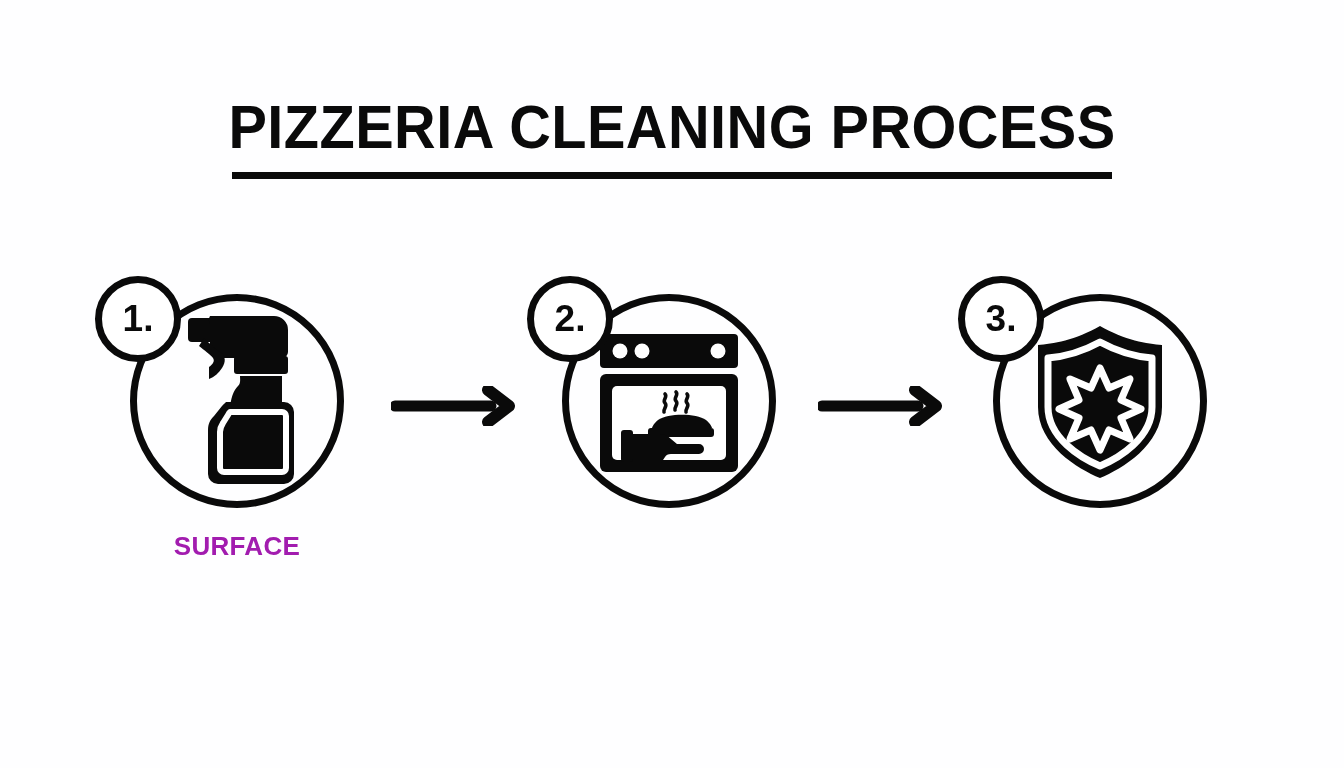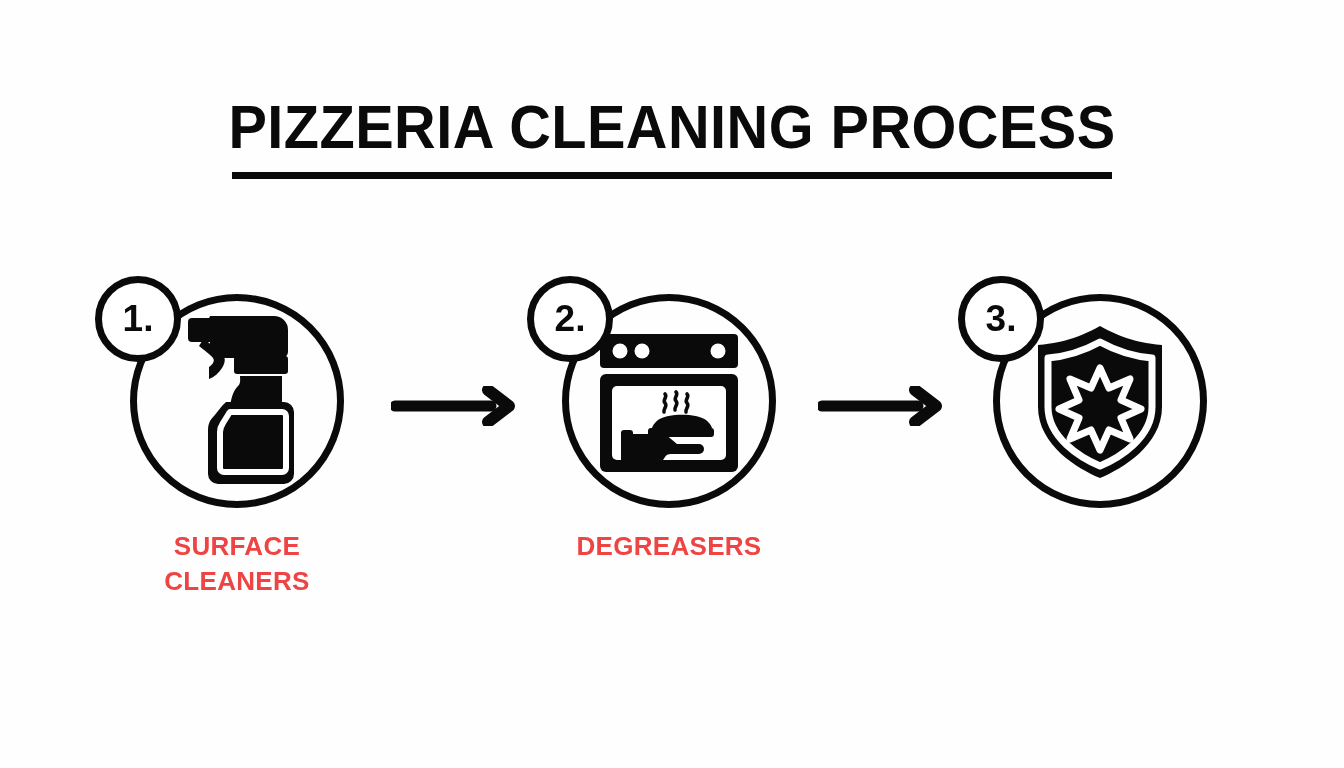--- a/index.html
+++ b/index.html
@@ -124,21 +124,21 @@
     position: absolute;
     left: 0;
     top: 243px;
     width: 300px;
     text-align: center;
     font-family: "Liberation Sans", sans-serif;
     font-weight: 700;
     font-size: 26px;
     line-height: 1.33;
     letter-spacing: 0.3px;
-    color: #ef4444;
+    color: #a21caf;
   }
 
   
   .arrow {
     position: absolute;
     top: 386px;
     width: 124px;
     height: 40px;
   }
   .arrow-1 { left: 391px; }
@@ -181,21 +181,20 @@
           </svg>
         </div>
 
         <div class="badge">
           <span class="badge-num">1.</span>
         </div>
       </div>
 
       <div class="step-label">
         <div>SURFACE</div>
-        <div>CLEANERS</div>
       </div>
     </div>
 
     <div class="step step-2">
       <div class="circle-wrap">
         <div class="ring"></div>
 
         <div class="glyph">
           <svg width="214" height="214" viewBox="0 0 214 214" aria-hidden="true">
             <g fill="#0a0a0a">
@@ -223,23 +222,20 @@
               <path d="M125 100 c3 3 -3 6 0 9 c3 3 -2 6 -1 9" fill="none" stroke="#0a0a0a" stroke-width="3.6" stroke-linecap="round"></path>
             </g>
           </svg>
         </div>
 
         <div class="badge">
           <span class="badge-num">2.</span>
         </div>
       </div>
 
-      <div class="step-label">
-        <div>DEGREASERS</div>
-      </div>
     </div>
 
     <div class="step step-3">
       <div class="circle-wrap">
         <div class="ring"></div>
 
         <div class="glyph">
           <svg width="214" height="214" viewBox="0 0 214 214" aria-hidden="true">
 
             <path d="M107 32 c-24 14 -48 18 -62 19 v62 c0 38 40 62 62 71 c22 -9 62 -33 62 -71 v-62 c-14 -1 -38 -5 -62 -19 z" fill="#0a0a0a"></path>

